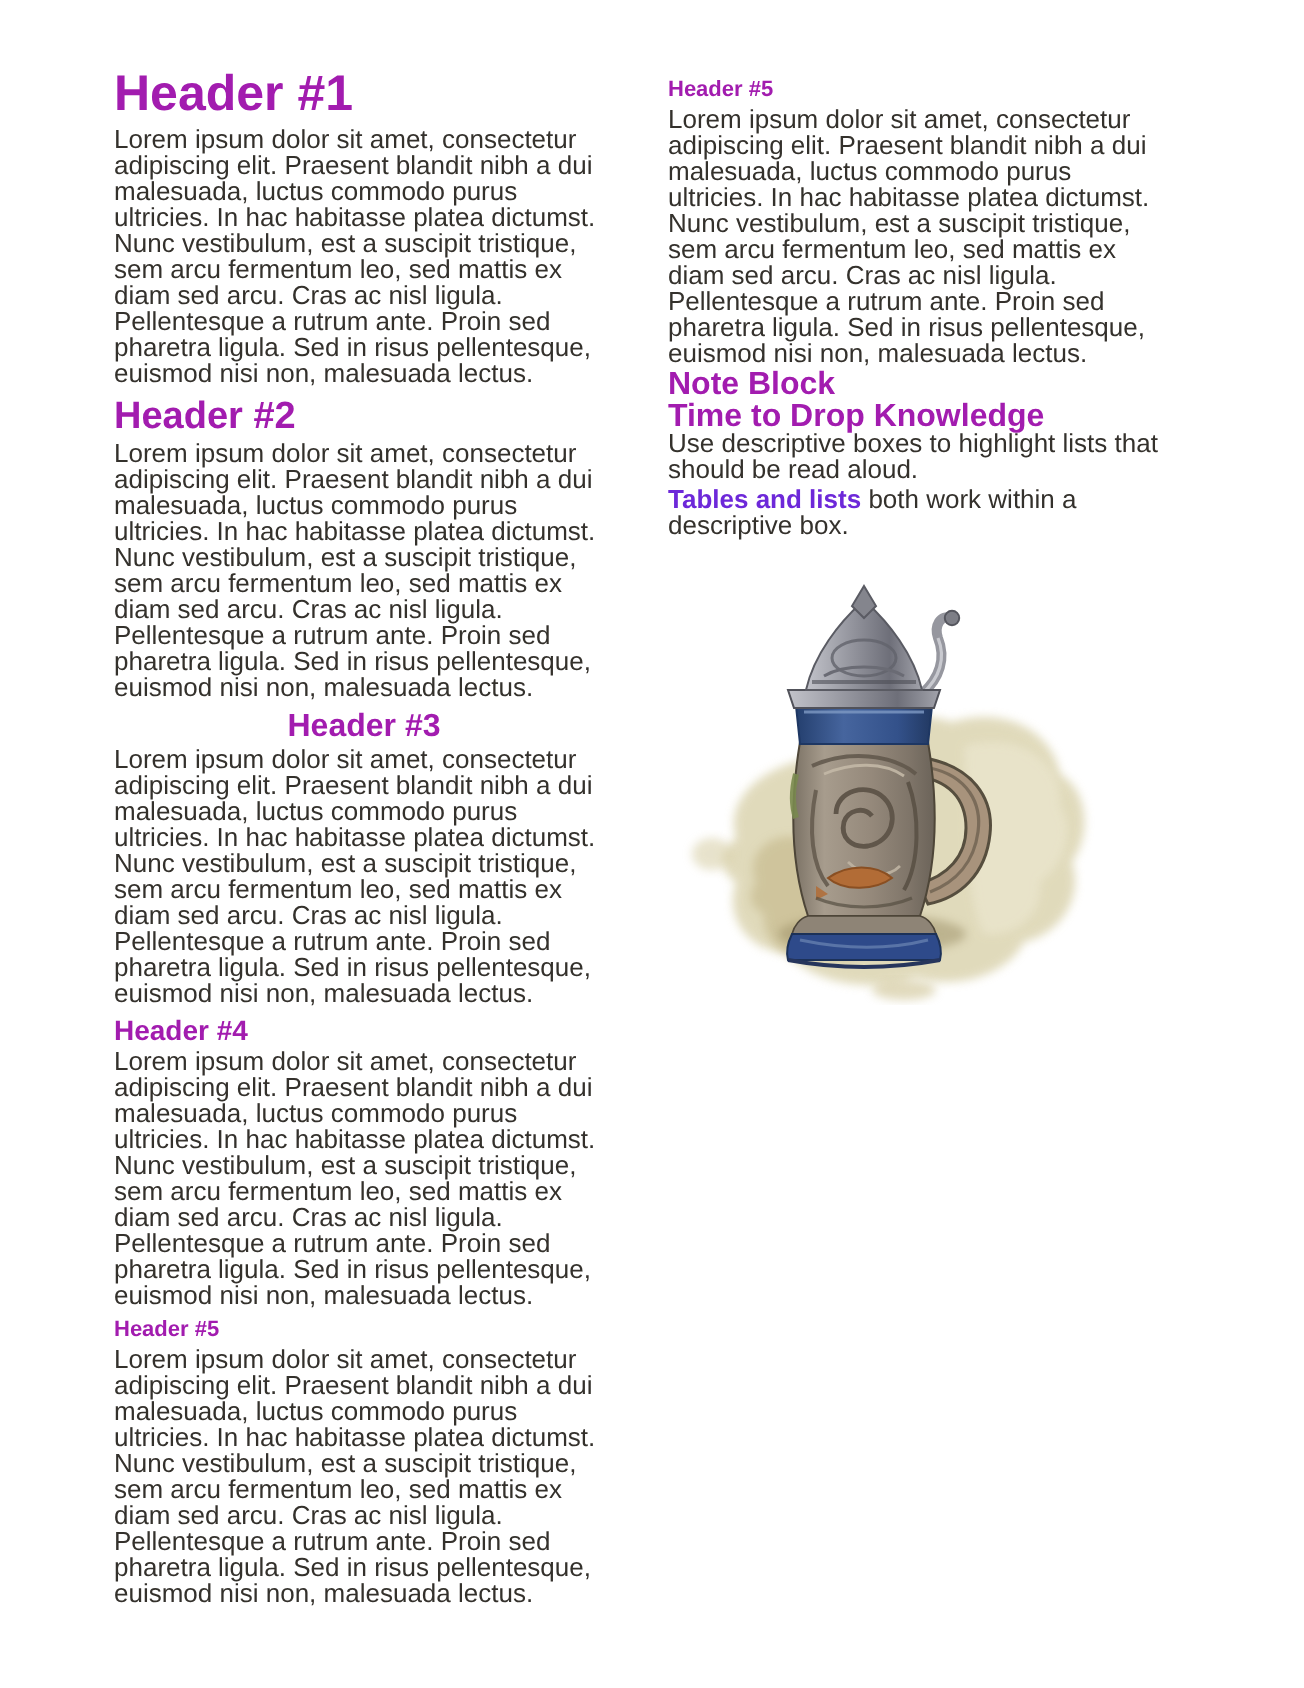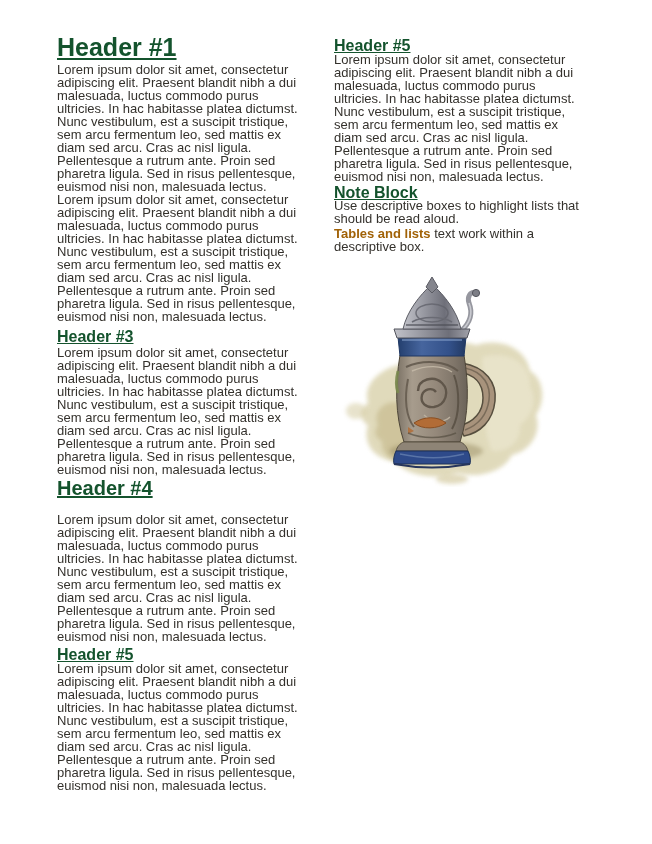--- a/index.html
+++ b/index.html
@@ -17,59 +17,59 @@
   .page {
     display: flex;
     padding: 34px 0 0 57px;
     gap: 27px;
   }
   .col {
     width: 250px;
     flex: 0 0 250px;
   }
   h1, h2, h3, h4, h5, .h6 {
-    color: #14532d;
+    color: #a21caf;
     font-weight: bold;
     margin: 0;
-    text-decoration: underline;
   }
   h1 { font-size: 25px; line-height: 27px; margin: 0 0 2px 0; }
   h2 { font-size: 19px; line-height: 21px; margin: 5px 0 1px 0; }
-  h3 { font-size: 16px; line-height: 17px; margin: 5px 0 1px 0; }
-  h4 { font-size: 20px; line-height: 15px; margin: 5px 0 17px 0; }
-  h5 { font-size: 16px; line-height: 13px; margin: 5px 0 1px 0; }
+  h3 { font-size: 16px; line-height: 17px; margin: 5px 0 1px 0; text-align: center; }
+  h4 { font-size: 14px; line-height: 15px; margin: 5px 0 1px 0; }
+  h5 { font-size: 11px; line-height: 13px; margin: 5px 0 1px 0; }
   .h6 { font-size: 16px; line-height: 13px; margin: 3px 0 0 0; }
   p.body {
     font-size: 13px;
     line-height: 13px;
     margin: 0;
   }
   p.body + .h6 { margin-top: 4px; }
   p.mixed { margin-top: 2px; }
-  p.mixed b { color: #a16207; margin-top: 24px; }
+  p.mixed b { color: #6d28d9; margin-top: 24px; }
   figure.illustration {
     margin: 22px 0 0 0;
     padding: 0;
     width: 250px;
     height: 212px;
   }
 </style>
 </head>
 <body>
 
 <div class="page">
 
   <div class="col">
 
     <section>
       <h1>Header #1</h1>
       <p class="body">Lorem ipsum dolor sit amet, consectetur adipiscing elit. Praesent blandit nibh a dui malesuada, luctus commodo purus ultricies. In hac habitasse platea dictumst. Nunc vestibulum, est a suscipit tristique, sem arcu fermentum leo, sed mattis ex diam sed arcu. Cras ac nisl ligula. Pellentesque a rutrum ante. Proin sed pharetra ligula. Sed in risus pellentesque, euismod nisi non, malesuada lectus.</p>
     </section>
 
     <section>
+      <h2>Header #2</h2>
       <p class="body">Lorem ipsum dolor sit amet, consectetur adipiscing elit. Praesent blandit nibh a dui malesuada, luctus commodo purus ultricies. In hac habitasse platea dictumst. Nunc vestibulum, est a suscipit tristique, sem arcu fermentum leo, sed mattis ex diam sed arcu. Cras ac nisl ligula. Pellentesque a rutrum ante. Proin sed pharetra ligula. Sed in risus pellentesque, euismod nisi non, malesuada lectus.</p>
     </section>
 
     <section>
       <h3>Header #3</h3>
       <p class="body">Lorem ipsum dolor sit amet, consectetur adipiscing elit. Praesent blandit nibh a dui malesuada, luctus commodo purus ultricies. In hac habitasse platea dictumst. Nunc vestibulum, est a suscipit tristique, sem arcu fermentum leo, sed mattis ex diam sed arcu. Cras ac nisl ligula. Pellentesque a rutrum ante. Proin sed pharetra ligula. Sed in risus pellentesque, euismod nisi non, malesuada lectus.</p>
     </section>
 
     <section>
       <h4>Header #4</h4>
@@ -85,23 +85,24 @@
 
   <div class="col">
 
     <section>
       <h5>Header #5</h5>
       <p class="body">Lorem ipsum dolor sit amet, consectetur adipiscing elit. Praesent blandit nibh a dui malesuada, luctus commodo purus ultricies. In hac habitasse platea dictumst. Nunc vestibulum, est a suscipit tristique, sem arcu fermentum leo, sed mattis ex diam sed arcu. Cras ac nisl ligula. Pellentesque a rutrum ante. Proin sed pharetra ligula. Sed in risus pellentesque, euismod nisi non, malesuada lectus.</p>
     </section>
 
     <div class="h6">Note Block</div>
 
+    <div class="h6">Time to Drop Knowledge</div>
     <p class="body">Use descriptive boxes to highlight lists that should be read aloud.</p>
 
-    <p class="body mixed"><b>Tables and lists</b><span> text work within a descriptive box.</span></p>
+    <p class="body mixed"><b>Tables and lists</b><span> both work within a descriptive box.</span></p>
 
     <figure class="illustration">
       <svg width="250" height="212" viewBox="0 0 250 212" xmlns="http://www.w3.org/2000/svg">
         <defs>
           <filter id="wc" x="-25%" y="-25%" width="150%" height="150%">
             <feGaussianBlur stdDeviation="2.3"></feGaussianBlur>
           </filter>
           <linearGradient id="pewter" x1="0" y1="0" x2="1" y2="0">
             <stop offset="0" stop-color="#c2c3ca"></stop>
             <stop offset="0.45" stop-color="#8d8e97"></stop>

